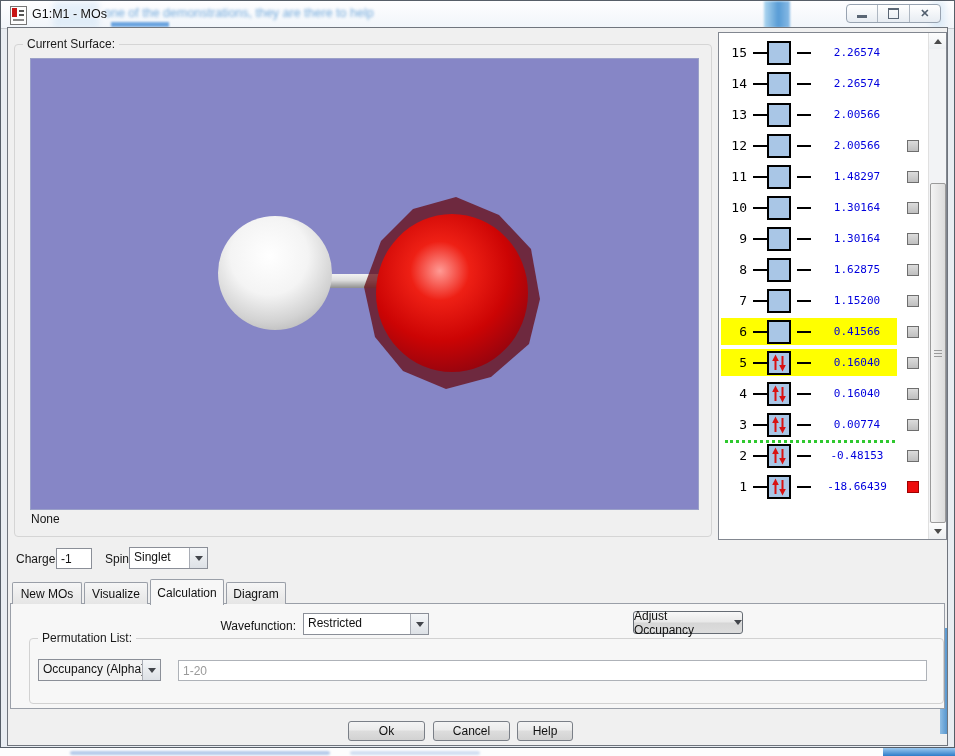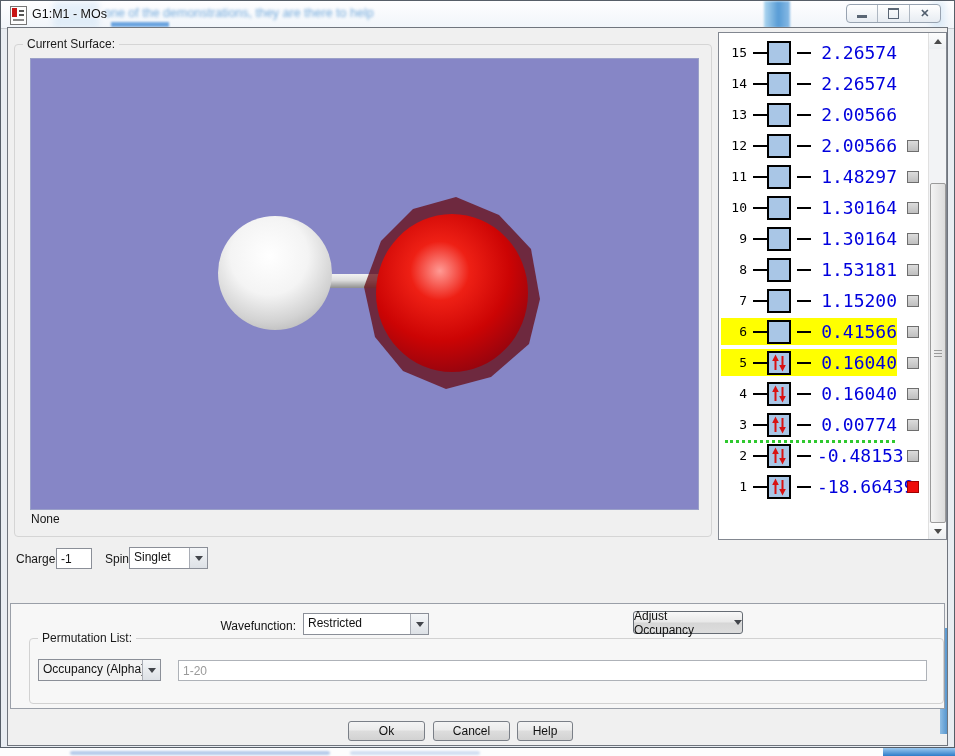--- a/index.html
+++ b/index.html
@@ -83,22 +83,22 @@
   .mo-row{position:relative;height:31px;display:flex;align-items:center;padding-left:2px;}
   .mo-row.hl::before{content:"";position:absolute;left:0;top:2px;width:176px;bottom:2px;
                      background:#ffff00;z-index:0;}
   .mo-row.sep::after{content:"";position:absolute;left:4px;width:170px;bottom:-3px;
                      border-top:3px dotted #2ec82e;z-index:1;}
   .mo-row > *{position:relative;z-index:1;}
   .mo-num{width:24px;text-align:right;font-family:"DejaVu Sans Mono",monospace;font-size:13px;color:#000;}
   .mo-line{width:14px;height:2px;background:#000;margin-left:6px;}
   .mo-box{width:24px;height:24px;box-sizing:border-box;border:2px solid #000;background:#a9c6e6;
           display:flex;align-items:center;justify-content:center;}
-  .mo-energy{width:80px;margin-left:6px;text-align:right;font-family:"DejaVu Sans Mono",monospace;
-             font-size:18px;color:#0000dd;white-space:nowrap;}
+  .mo-energy{width:80px;margin-left:6px;text-align:center;font-family:"DejaVu Sans Mono",monospace;
+             font-size:11px;color:#0000dd;white-space:nowrap;}
   .mo-check{width:12px;height:12px;margin-left:10px;box-sizing:border-box;border:1px solid #6e6e6e;
             background:linear-gradient(#dcdcdc,#bfbfbf);}
   .mo-check.red{background:#ee0c0c;border-color:#a00000;}
 
   
   .sbar{position:absolute;top:0;right:0;bottom:0;width:17px;background:#f2f3f5;border-left:1px solid #e0e0e0;}
   .sbtn{position:absolute;left:0;width:17px;height:16px;background:linear-gradient(#fdfdfd,#eceff2);
         display:flex;align-items:center;justify-content:center;}
   .sbtn.up{top:0;} .sbtn.down{bottom:0;}
   .tri-up{width:0;height:0;border-left:4px solid transparent;border-right:4px solid transparent;
@@ -279,21 +279,21 @@
     <span class="mo-energy">1.30164</span>
     <span class="mo-check"></span>
   </div>
             <div class="mo-row">
     <span class="mo-num">8</span>
     <span class="mo-line"></span>
     <span class="mo-box">
       
     </span>
     <span class="mo-line"></span>
-    <span class="mo-energy">1.53181</span>
+    <span class="mo-energy">1.62875</span>
     <span class="mo-check"></span>
   </div>
             <div class="mo-row">
     <span class="mo-num">7</span>
     <span class="mo-line"></span>
     <span class="mo-box">
       
     </span>
     <span class="mo-line"></span>
     <span class="mo-energy">1.15200</span>
@@ -401,20 +401,34 @@
       <span class="field-label" style="left:8px;top:524px;">Charge:</span>
       <input class="tinput" style="left: 48px; top: 520px; width: 36px; height: 21px;" value="-1">
       <span class="field-label" style="left:97px;top:524px;">Spin:</span>
       <div class="combo" style="left:121px;top:519px;width:79px;height:22px;">
         <span class="val">Singlet</span>
         <span class="drop">
           <span class="chev"></span>
         </span>
       </div>
 
+      <div class="tabs">
+        <div class="tab">
+          <span>New MOs</span>
+        </div>
+        <div class="tab">
+          <span>Visualize</span>
+        </div>
+        <div class="tab active">
+          <span>Calculation</span>
+        </div>
+        <div class="tab">
+          <span>Diagram</span>
+        </div>
+      </div>
 
       <div class="tab-panel">
         <span class="wave-label">Wavefunction:</span>
         <div class="combo wave-combo">
           <span class="val">Restricted</span>
           <span class="drop">
             <span class="chev"></span>
           </span>
         </div>
 

